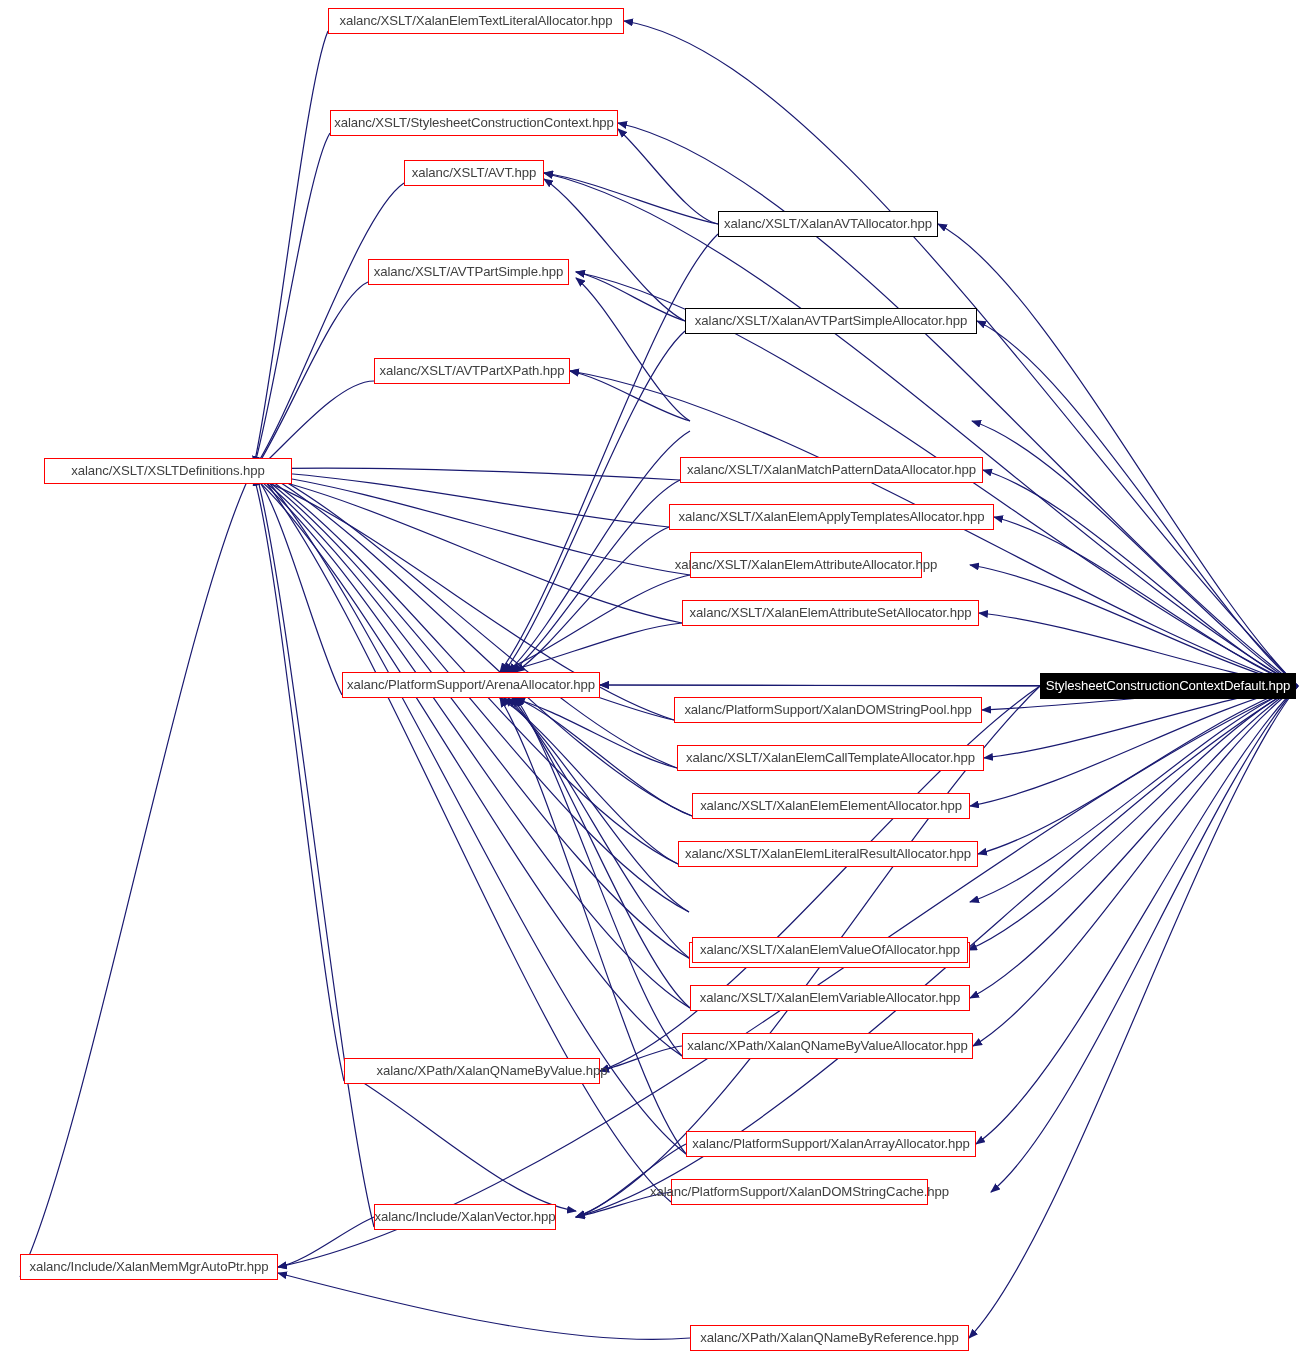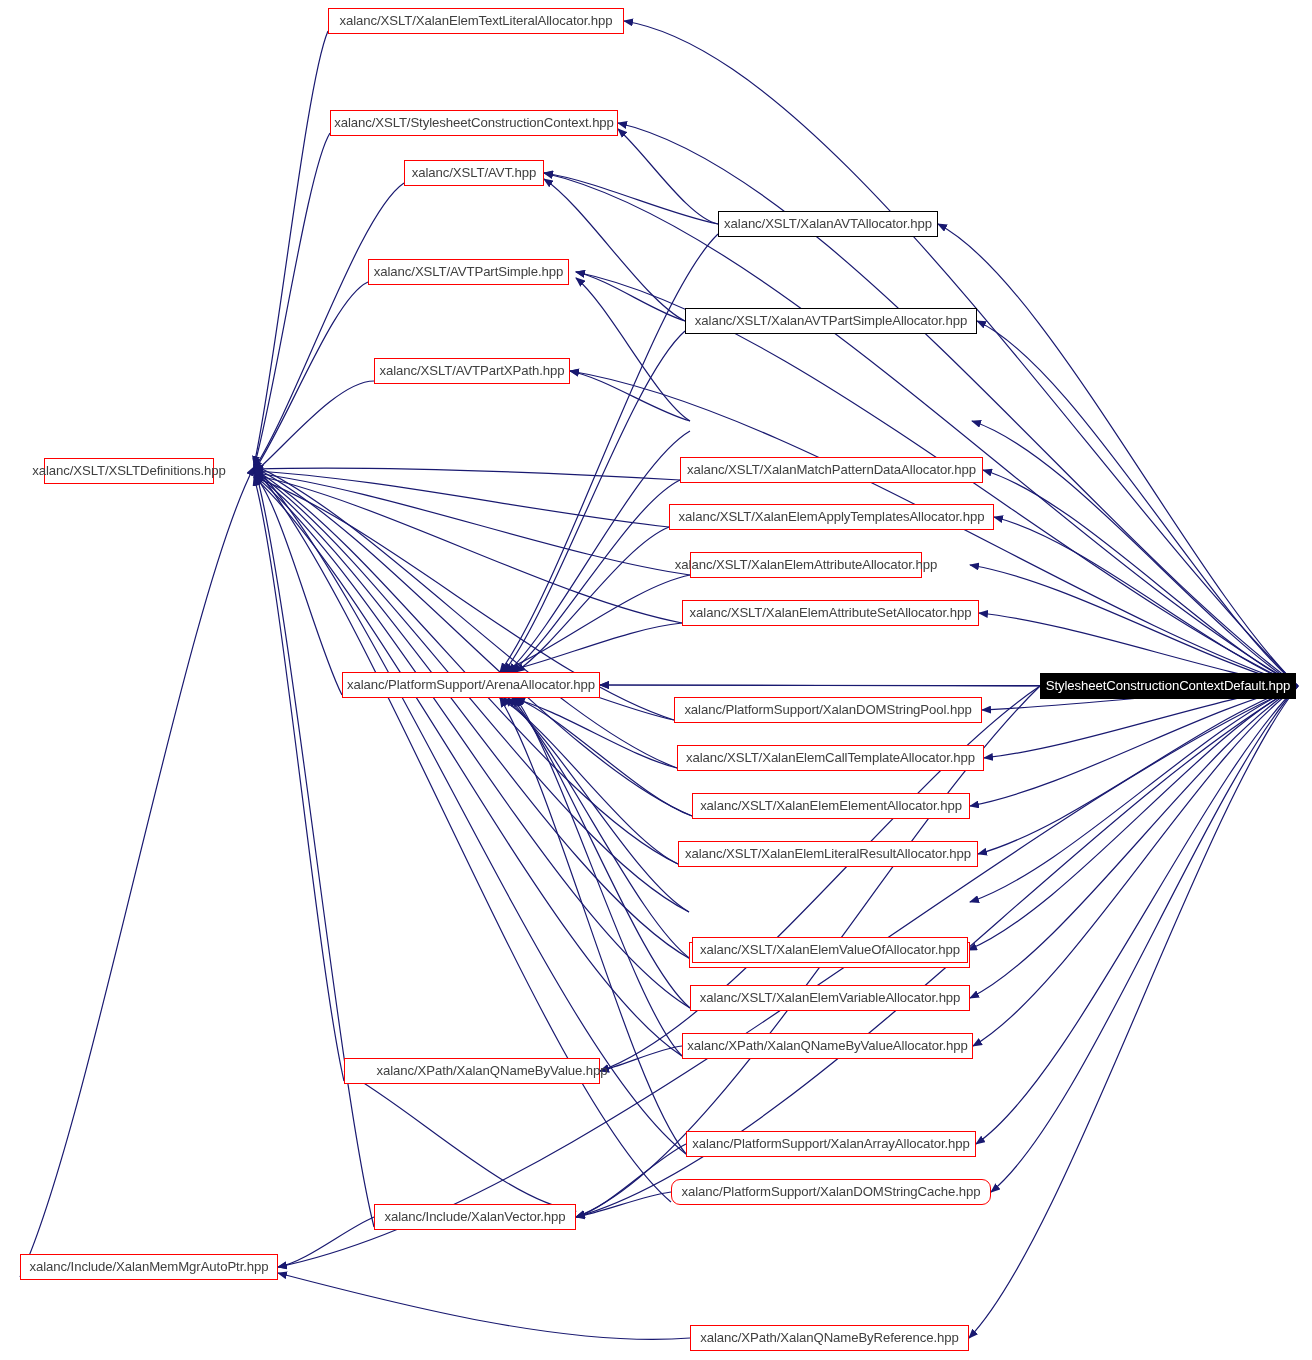--- a/index.html
+++ b/index.html
@@ -153,21 +153,21 @@
     </div>
     <div class="node" style="left: 368px; top: 259px; width: 201px;">
       <span class="node-label">xalanc/XSLT/AVTPartSimple.hpp</span>
     </div>
     <div class="node black-border" style="left: 685px; top: 308px; width: 292px;">
       <span class="node-label">xalanc/XSLT/XalanAVTPartSimpleAllocator.hpp</span>
     </div>
     <div class="node" style="left: 374px; top: 358px; width: 196px;">
       <span class="node-label">xalanc/XSLT/AVTPartXPath.hpp</span>
     </div>
-    <div class="node" style="left: 44px; top: 458px; width: 170px;">
+    <div class="node" style="left: 44px; top: 458px; width: 248px;">
       <span class="node-label">xalanc/XSLT/XSLTDefinitions.hpp</span>
     </div>
     <div class="node" style="left: 680px; top: 457px; width: 303px;">
       <span class="node-label">xalanc/XSLT/XalanMatchPatternDataAllocator.hpp</span>
     </div>
     <div class="node" style="left: 669px; top: 504px; width: 325px;">
       <span class="node-label">xalanc/XSLT/XalanElemApplyTemplatesAllocator.hpp</span>
     </div>
     <div class="node" style="left: 690px; top: 552px; width: 232px;">
       <span class="node-label">xalanc/XSLT/XalanElemAttributeAllocator.hpp</span>
@@ -201,24 +201,24 @@
     </div>
     <div class="node" style="left: 682px; top: 1033px; width: 291px;">
       <span class="node-label">xalanc/XPath/XalanQNameByValueAllocator.hpp</span>
     </div>
     <div class="node" style="left: 344px; top: 1058px; width: 256px; padding-left: 40px;">
       <span class="node-label">xalanc/XPath/XalanQNameByValue.hpp</span>
     </div>
     <div class="node" style="left: 686px; top: 1131px; width: 290px;">
       <span class="node-label">xalanc/PlatformSupport/XalanArrayAllocator.hpp</span>
     </div>
-    <div class="node" style="left: 671px; top: 1179px; width: 320px; border-radius: 9px;">
+    <div class="node" style="left: 671px; top: 1179px; width: 257px;">
       <span class="node-label">xalanc/PlatformSupport/XalanDOMStringCache.hpp</span>
     </div>
-    <div class="node" style="left: 374px; top: 1204px; width: 202px;">
+    <div class="node" style="left: 374px; top: 1204px; width: 182px;">
       <span class="node-label">xalanc/Include/XalanVector.hpp</span>
     </div>
     <div class="node" style="left: 20px; top: 1254px; width: 258px;">
       <span class="node-label">xalanc/Include/XalanMemMgrAutoPtr.hpp</span>
     </div>
     <div class="node" style="left: 690px; top: 1325px; width: 279px;">
       <span class="node-label">xalanc/XPath/XalanQNameByReference.hpp</span>
     </div>
     <div class="node current" style="left: 1040px; top: 673px; width: 256px;">
       <span class="node-label">StylesheetConstructionContextDefault.hpp</span>

